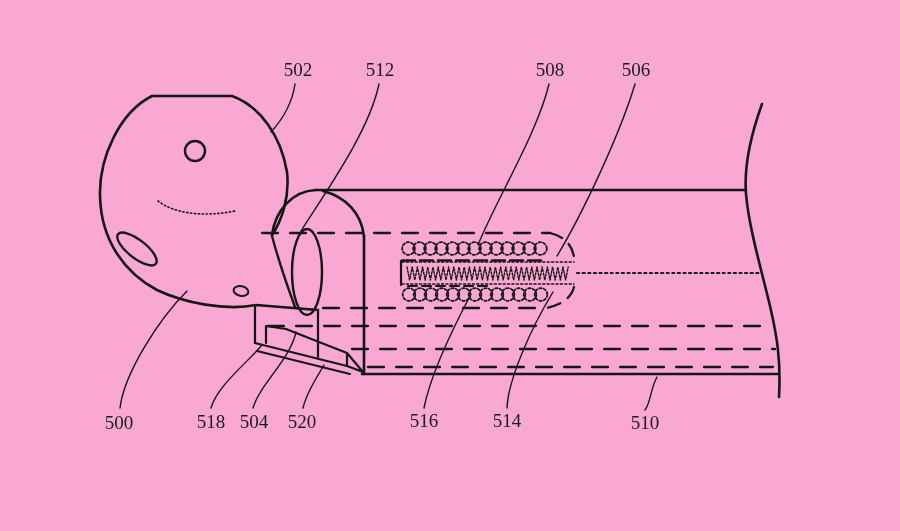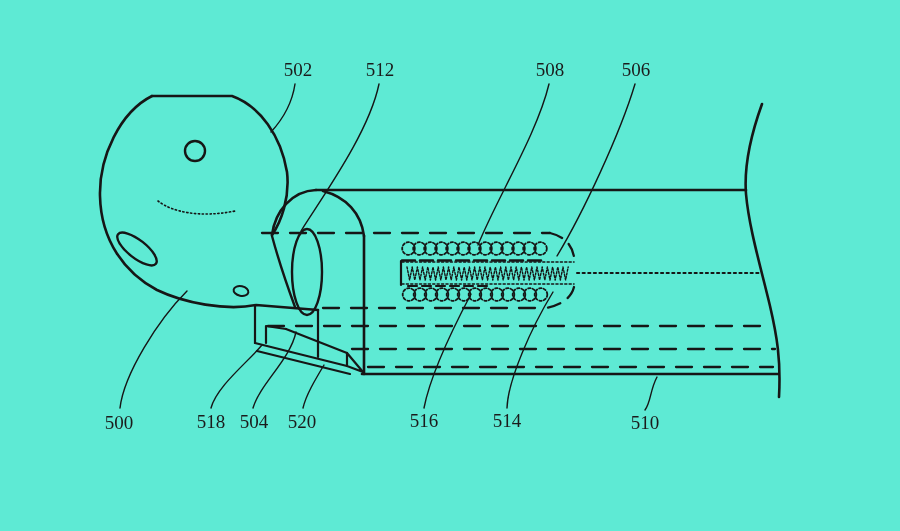--- a/index.html
+++ b/index.html
@@ -1,16 +1,16 @@
 <!DOCTYPE html>
 <html><head>
 <meta charset="utf-8">
 <style>
   html,body{margin:0;padding:0;background:#ffffff;}
-  .stage{position:relative;width:900px;height:531px;background:#5eead4;overflow:hidden;}
+  .stage{position:relative;width:900px;height:531px;background:#f9a8d4;overflow:hidden;}
   svg{position:absolute;left:0;top:0;}
   text.ref{font-family:"Liberation Serif","DejaVu Serif",serif;font-size:19px;fill:#1b1b1b;}
 </style>
 </head>
 <body>
 
 <div class="stage">
 <svg width="900" height="531" viewBox="0 0 900 531">
   <g fill="none" stroke="#161616" stroke-linecap="round" stroke-linejoin="round">
 

